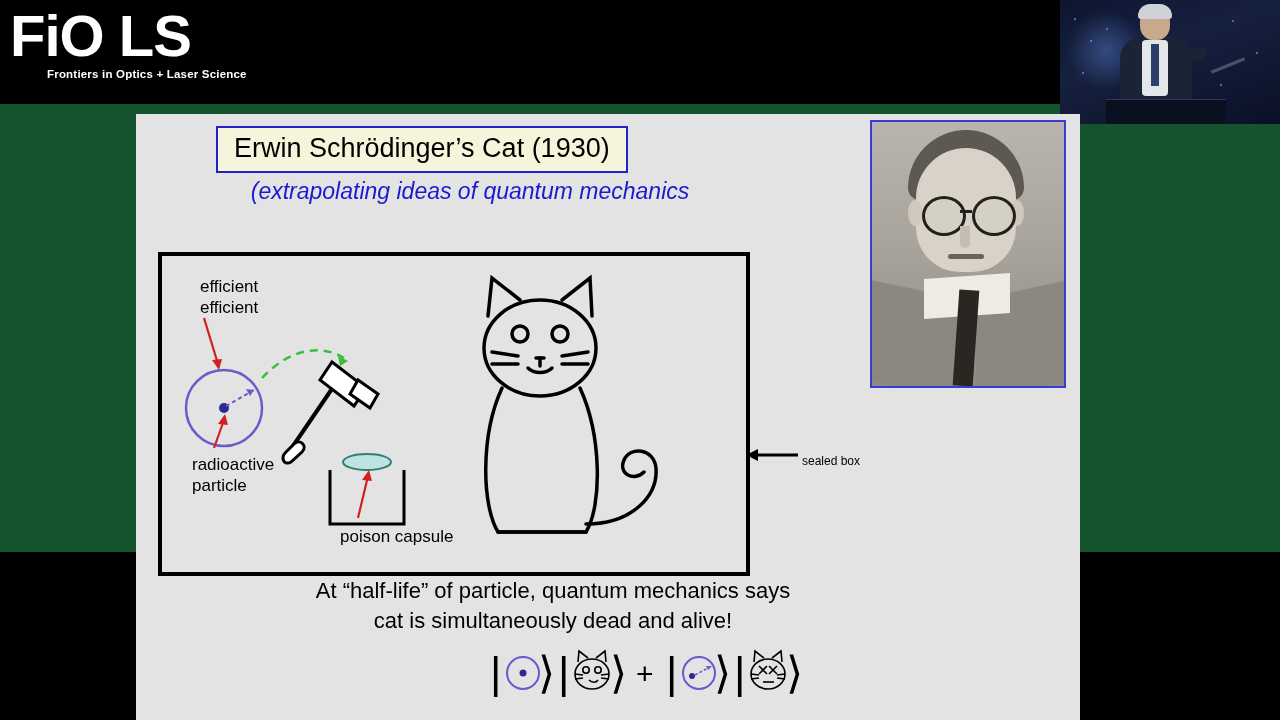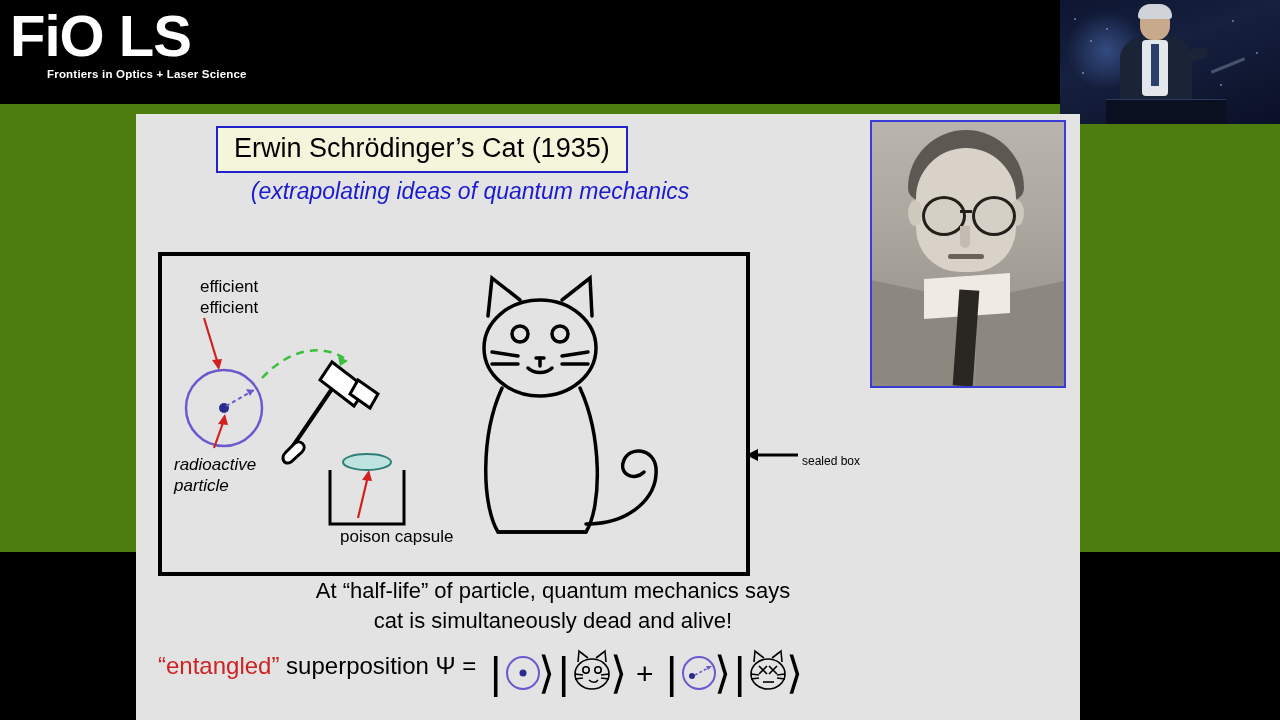--- a/index.html
+++ b/index.html
@@ -10,21 +10,21 @@
   body {
     width: 1280px;
     height: 720px;
     overflow: hidden;
     font-family: "Liberation Sans", sans-serif;
   }
   .stage {
     position: relative;
     width: 1280px;
     height: 552px;
-    background: #4d7c0f;
+    background: #14532d;
   }
 
   
   .brand-bar {
     position: absolute;
     left: 0; top: 0;
     width: 1060px;
     height: 104px;
     background: #000;
   }
@@ -273,21 +273,21 @@
   }
   .exp-svg { position: absolute; left: 0; top: 0; }
 
   .lbl {
     position: absolute;
     color: #000;
     font-size: 17px;
     line-height: 21px;
   }
   .lbl-efficient { left: 38px; top: 20px; }
-  .lbl-radioactive { left: 12px; top: 198px; font-style: italic; }
+  .lbl-radioactive { left: 30px; top: 198px; }
   .lbl-poison { left: 158px; top: 270px; margin-left: 20px; }
 
   .sealed-box-label {
     position: absolute;
     left: 666px;
     top: 340px;
     color: #000;
     font-size: 12px;
   }
 
@@ -340,21 +340,21 @@
       <div class="cam-arm"></div>
       <div class="cam-head"></div>
       <div class="cam-hair"></div>
     </div>
     <div class="cam-mic"></div>
     <div class="cam-podium"></div>
   </div>
 
   <div class="slide">
 
-    <div class="title-box">Erwin Schrödinger’s Cat (1935)</div>
+    <div class="title-box">Erwin Schrödinger’s Cat (1930)</div>
 
     <div class="subtitle">
       <div>(extrapolating ideas of quantum mechanics</div>
     </div>
 
     <div class="portrait">
       <div class="p-hair"></div>
       <div class="p-face"></div>
       <div class="p-ear-l"></div>
       <div class="p-ear-r"></div>
@@ -445,23 +445,20 @@
     <svg style="position:absolute; left:606px; top:330px;" width="58" height="22">
       <line x1="56" y1="11" x2="12" y2="11" stroke="#000" stroke-width="3"></line>
       <polygon points="4,11 16,5 16,17" fill="#000"></polygon>
     </svg>
 
     <div class="bottom-text">
       <div>At “half-life” of particle, quantum mechanics says</div>
       <div>cat is simultaneously dead and alive!</div>
     </div>
 
-    <div class="eqn">
-      <span class="ent">“entangled”</span><span> superposition Ψ =</span>
-    </div>
 
     <svg class="eqn-svg" width="340" height="62" viewBox="0 0 340 62">
 
       <text x="4" y="44" font-size="44" font-family="Liberation Sans, sans-serif" fill="#000">|</text>
       <circle cx="37" cy="29" r="16" fill="none" stroke="#6a5acd" stroke-width="2"></circle>
       <circle cx="37" cy="29" r="3.5" fill="#2b2b8f"></circle>
       <text x="52" y="44" font-size="44" font-family="Liberation Sans, sans-serif" fill="#000">⟩</text>
 
       <text x="72" y="44" font-size="44" font-family="Liberation Sans, sans-serif" fill="#000">|</text>
       <g fill="none" stroke="#000" stroke-width="1.6">

